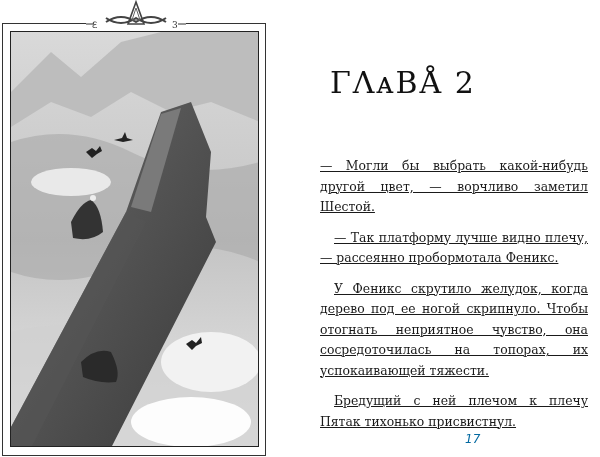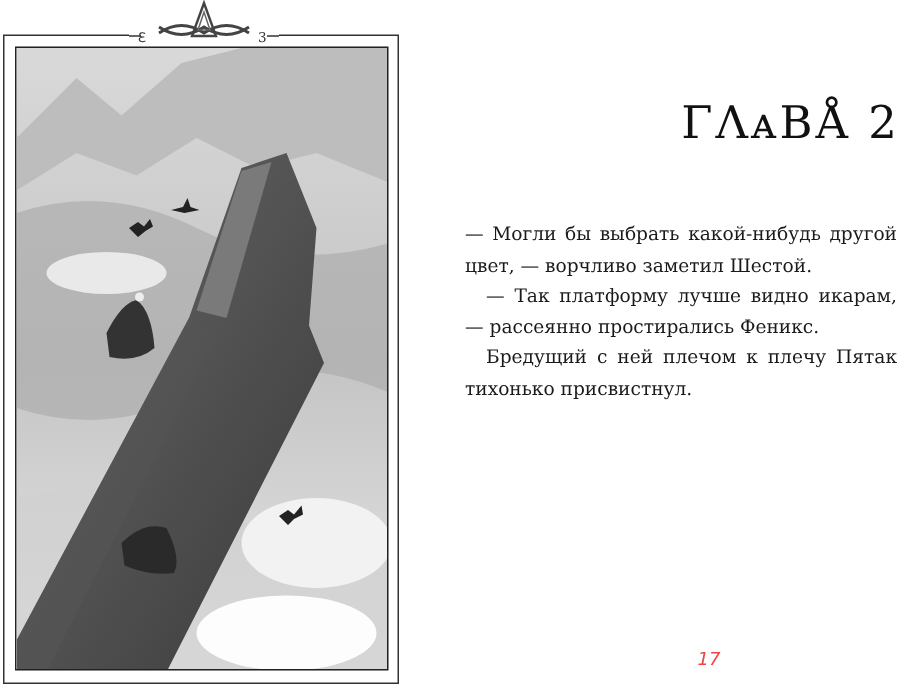--- a/index.html
+++ b/index.html
@@ -5,25 +5,25 @@
   html, body { margin: 0; padding: 0; background: #ffffff; }
   body { width: 600px; height: 457px; position: relative; overflow: hidden; font-family: "DejaVu Serif", serif; color: #1a1a1a; }
 
   
   .frame-outer { position: absolute; left: 2px; top: 23px; width: 264px; height: 433px; border: 1px solid #333; box-sizing: border-box; }
   .ornament { position: absolute; left: 86px; top: 0px; width: 100px; height: 30px; background: #fff; }
   .frame-inner { position: absolute; left: 10px; top: 31px; width: 249px; height: 416px; border: 1.5px solid #222; box-sizing: border-box; overflow: hidden; background: #e8e8e8; }
   .frame-inner svg { display: block; }
 
   
-  .chapter-title { position: absolute; left: 300px; top: 65px; width: 300px; text-align: right; padding-left: 30px; box-sizing: border-box; font-size: 30px; letter-spacing: 2px; font-family: "DejaVu Serif", serif; color: #111; }
+  .chapter-title { position: absolute; left: 300px; top: 65px; width: 300px; text-align: left; padding-left: 30px; box-sizing: border-box; font-size: 30px; letter-spacing: 2px; font-family: "DejaVu Serif", serif; color: #111; }
   .text-block { position: absolute; left: 310px; top: 146px; width: 288px; font-size: 12.4px; line-height: 20.5px; color: #1a1a1a; }
-  .text-block p { margin: 0; text-align: justify; text-align-last: left; }
+  .text-block p { margin: 10px; text-align: justify; text-align-last: left; text-decoration: underline; }
   .text-block p.indent { text-indent: 14px; }
-  .page-number { position: absolute; left: 465px; top: 432px; font-size: 12px; font-family: "DejaVu Sans", sans-serif; color: #ef4444; font-style: italic; }
+  .page-number { position: absolute; left: 465px; top: 432px; font-size: 12px; font-family: "DejaVu Sans", sans-serif; color: #0369a1; font-style: italic; }
 </style>
 </head>
 <body>
 
 <div class="frame-outer"></div>
 <div class="ornament">
   <svg width="100" height="30" viewBox="0 0 100 30">
     <line x1="0" y1="24" x2="8" y2="24" stroke="#333" stroke-width="1"></line>
     <text x="6" y="28" font-size="9" fill="#333" font-family="DejaVu Serif, serif">ℇ</text>
     <path d="M20 22 Q35 12 50 22 Q65 12 80 22" stroke="#444" stroke-width="2" fill="none"></path>
@@ -69,18 +69,19 @@
     <path d="M75 120 l6 -4 l4 3 l4 -5 l2 5 l-5 3 l-5 4 z" fill="#222"></path>
     <path d="M103 108 l8 -2 l3 -6 l2 6 l6 2 l-10 2 z" fill="#222"></path>
     <path d="M175 312 l6 -4 l4 3 l5 -6 l1 6 l-6 3 l-4 4 z" fill="#222"></path>
   </svg>
 </div>
 
 <div class="chapter-title">ΓΛᴀΒÅ 2</div>
 
 <div class="text-block">
   <p>— Могли бы выбрать какой-нибудь другой цвет, — ворчливо заметил Шестой.</p>
-  <p class="indent">— Так платформу лучше видно икарам, — рассеянно простирались Феникс.</p>
+  <p class="indent">— Так платформу лучше видно плечу, — рассеянно пробормотала Феникс.</p>
+  <p class="indent">У Феникс скрутило желудок, когда дерево под ее ногой скрипнуло. Чтобы отогнать неприятное чувство, она сосредоточилась на топорах, их успокаивающей тяжести.</p>
   <p class="indent">Бредущий с ней плечом к плечу Пятак тихонько присвистнул.</p>
 
 </div>
 
 <div class="page-number">17</div>
 
 </body></html>

